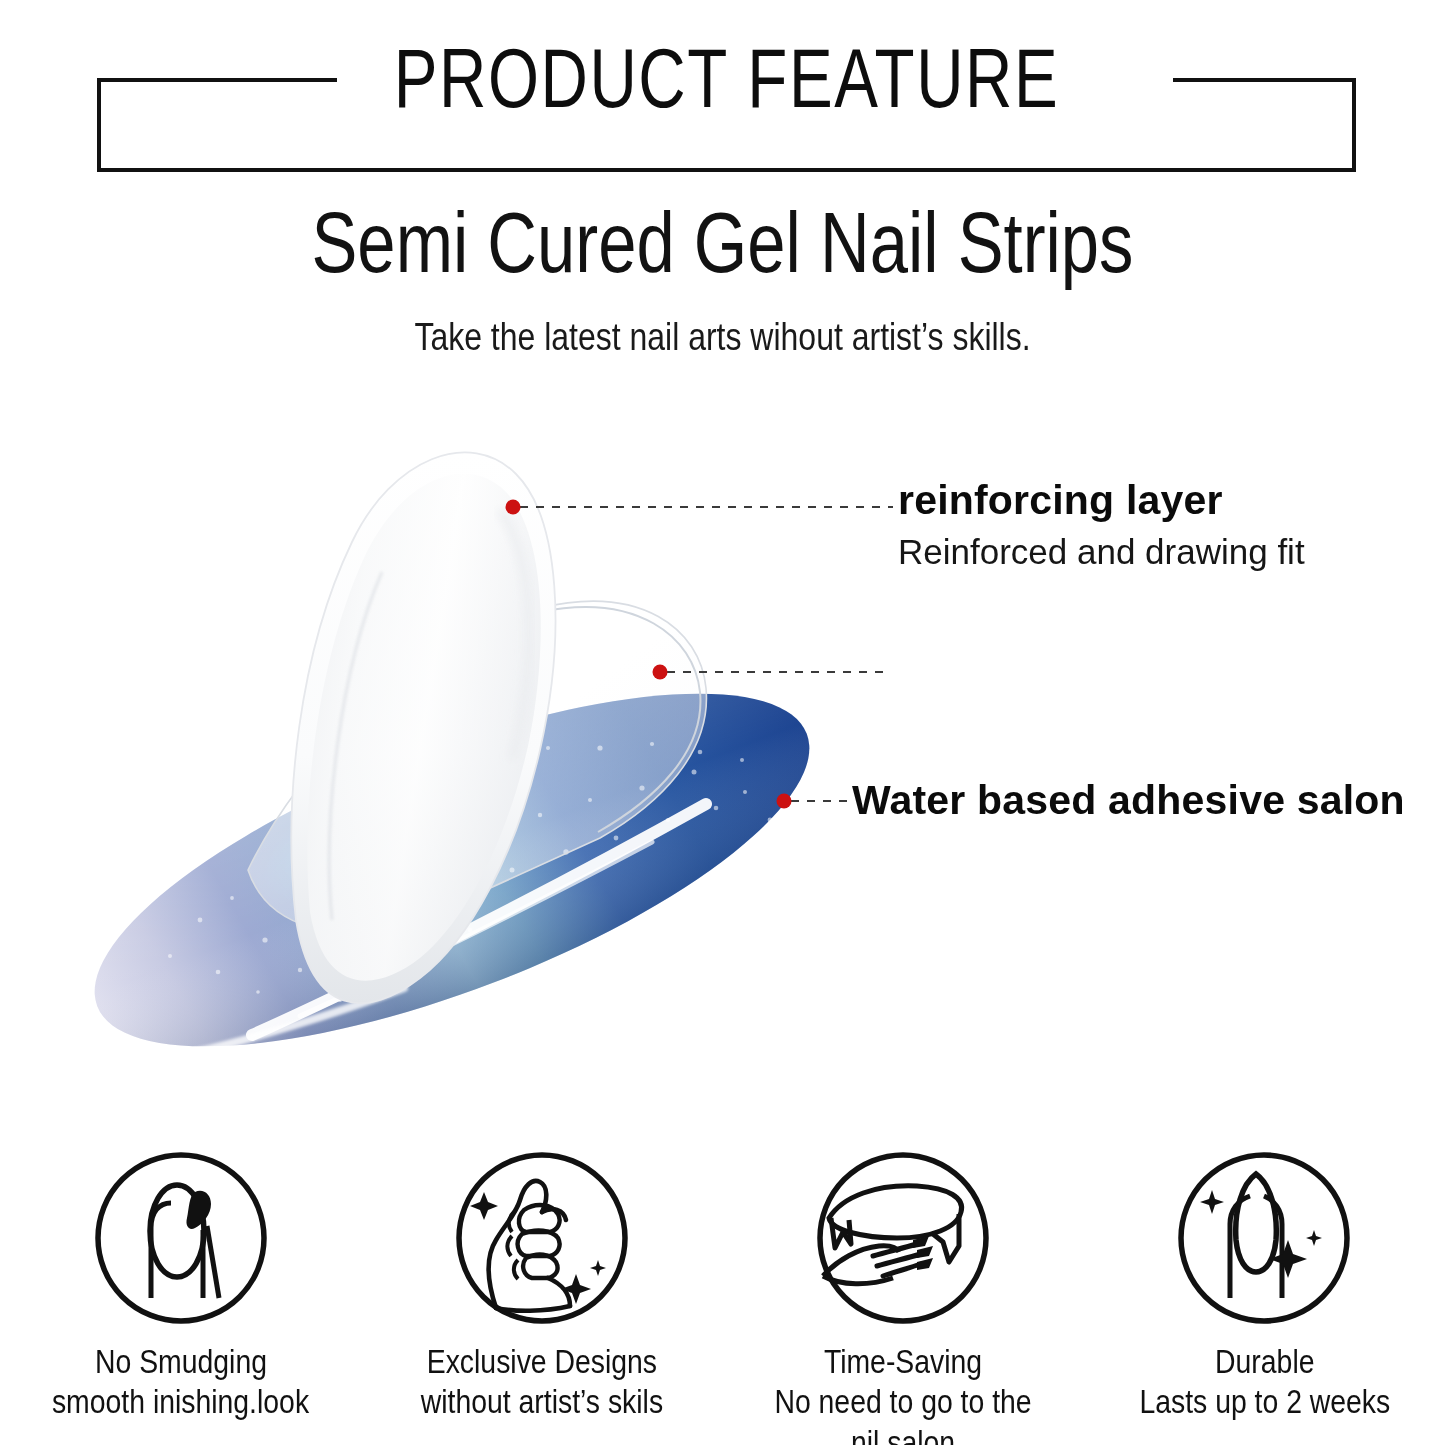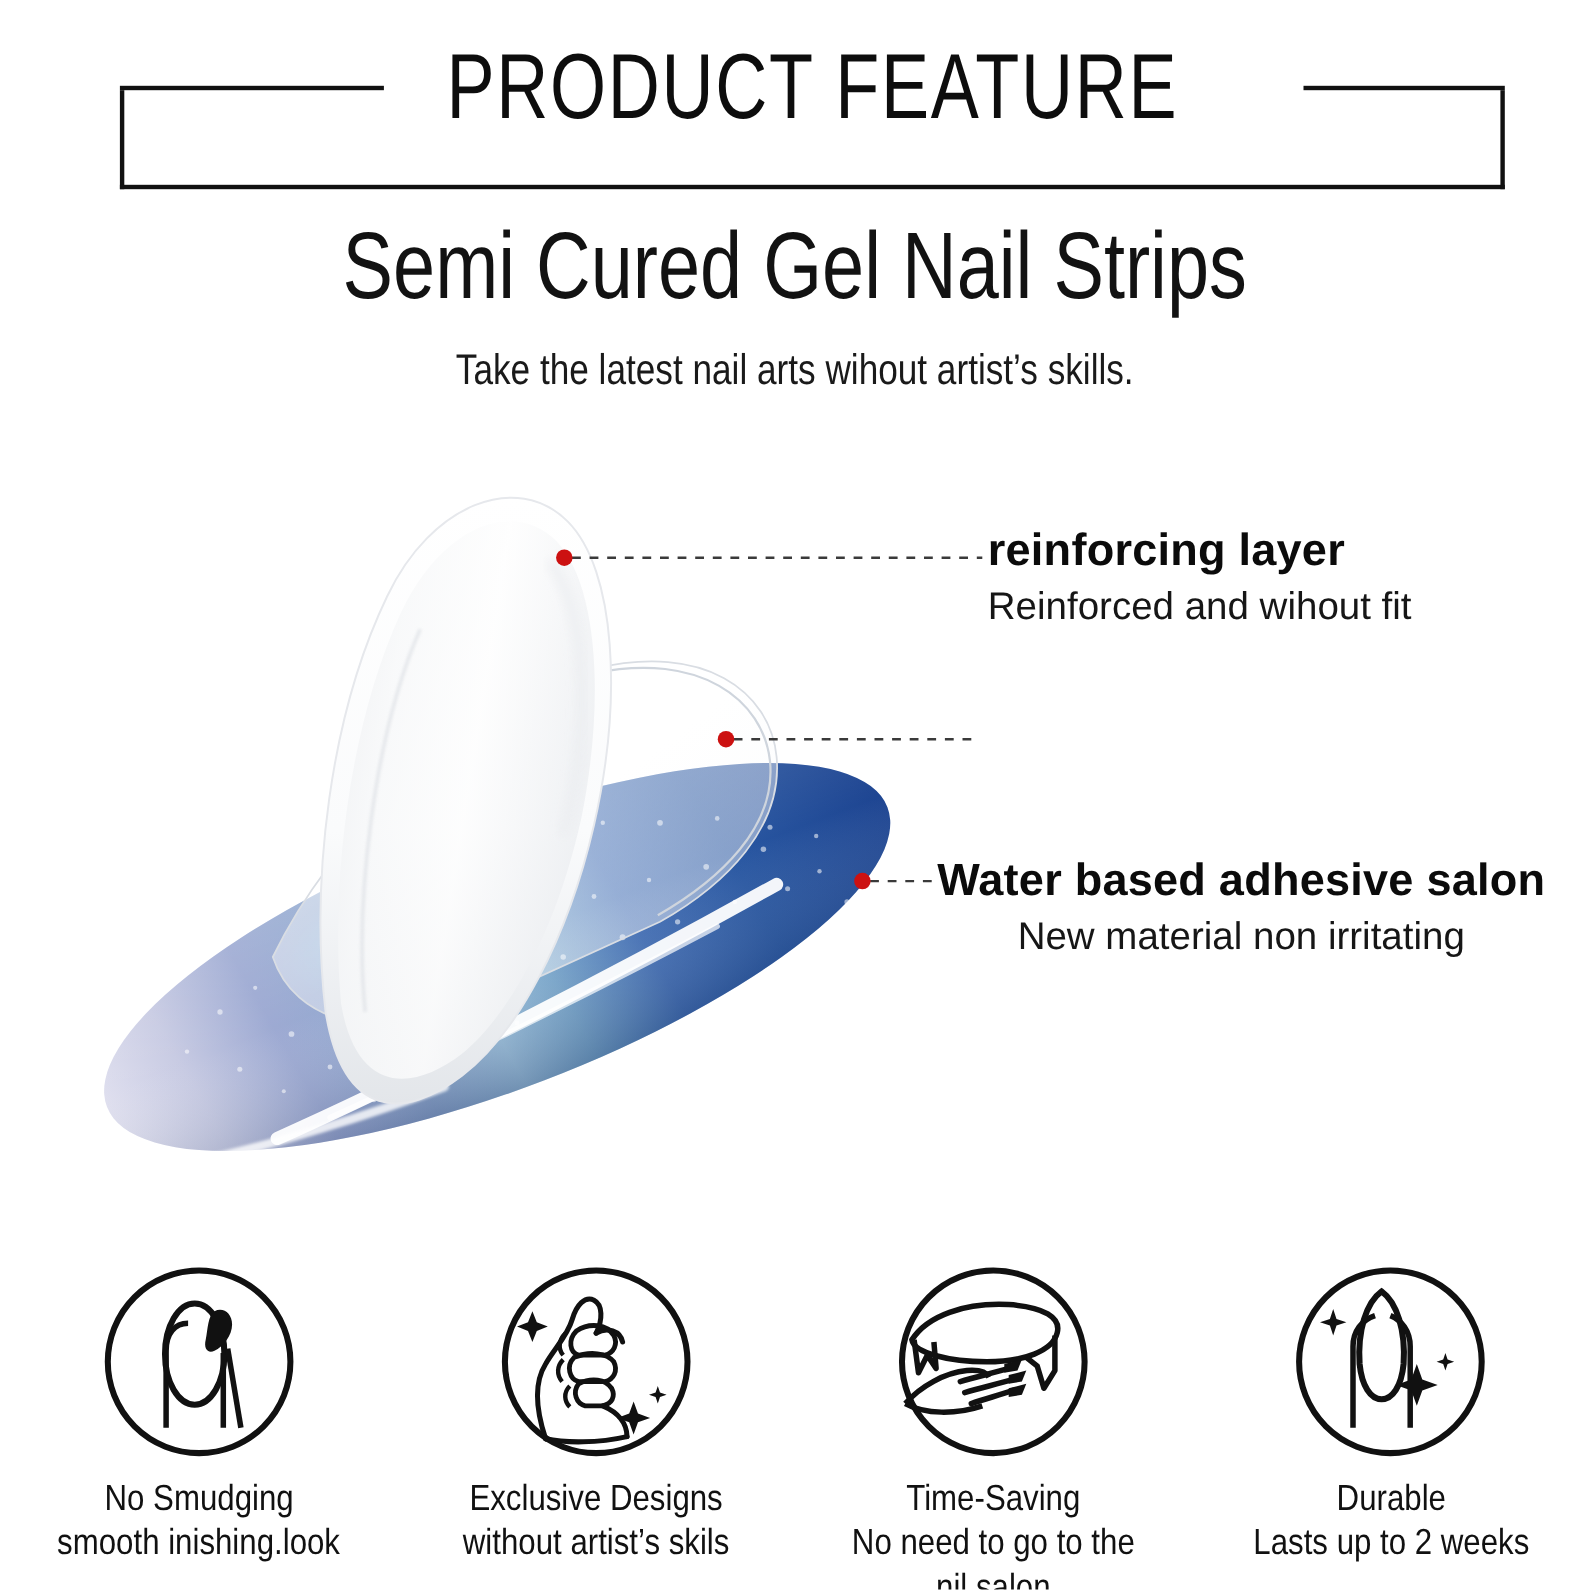--- a/index.html
+++ b/index.html
@@ -12,21 +12,21 @@
     height: 1445px;
     font-family: "Liberation Sans", sans-serif;
     color: #151515;
     overflow: hidden;
     position: relative;
   }
 
   
   .header-block {
     position: absolute;
-    left: 16px; top: 0;
+    left: 4px; top: 0;
     width: 1176px;
     height: 190px;
   }
   .header-box {
     position: absolute;
     left: 93px;
     top: 82px;
     width: 1259px;
     height: 90px;
     box-sizing: border-box;
@@ -355,29 +355,28 @@
     <circle cx="660" cy="272" r="7.5" fill="#cc1111"></circle>
 
     <line x1="791" y1="401" x2="848" y2="401" stroke="#3a3a3a" stroke-width="2.2" stroke-dasharray="8 8"></line>
     <circle cx="784" cy="401" r="7.5" fill="#cc1111"></circle>
   </g>
 </svg>
 </div>
 
 <div class="callout" id="callout-1">
   <div class="c-title">reinforcing layer</div>
-  <div class="c-sub">Reinforced and wihout fit</div>
+  <div class="c-sub">Reinforced and drawing fit</div>
 </div>
 
 <div class="callout" id="callout-2">
 </div>
 
 <div class="callout" id="callout-3">
   <div class="c-title">Water based adhesive salon</div>
-  <div class="c-sub">New material non irritating</div>
 </div>
 
 <div class="features">
 
   <div class="feature">
     <div class="feature-icon">
       <svg width="180" height="180" viewBox="0 0 180 180" xmlns="http://www.w3.org/2000/svg">
         <circle cx="90" cy="90" r="83" fill="none" stroke="#111" stroke-width="5.5"></circle>
 
         <path d="M60 150 L60 80 C60 64 68 55 80 55" fill="none" stroke="#111" stroke-width="5"></path>

